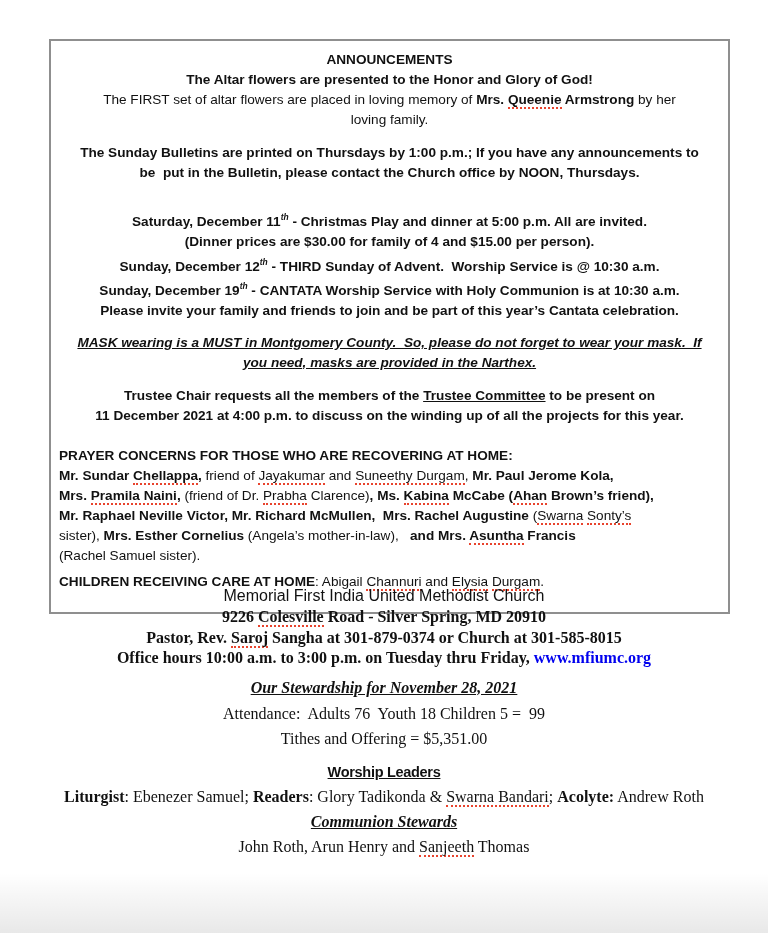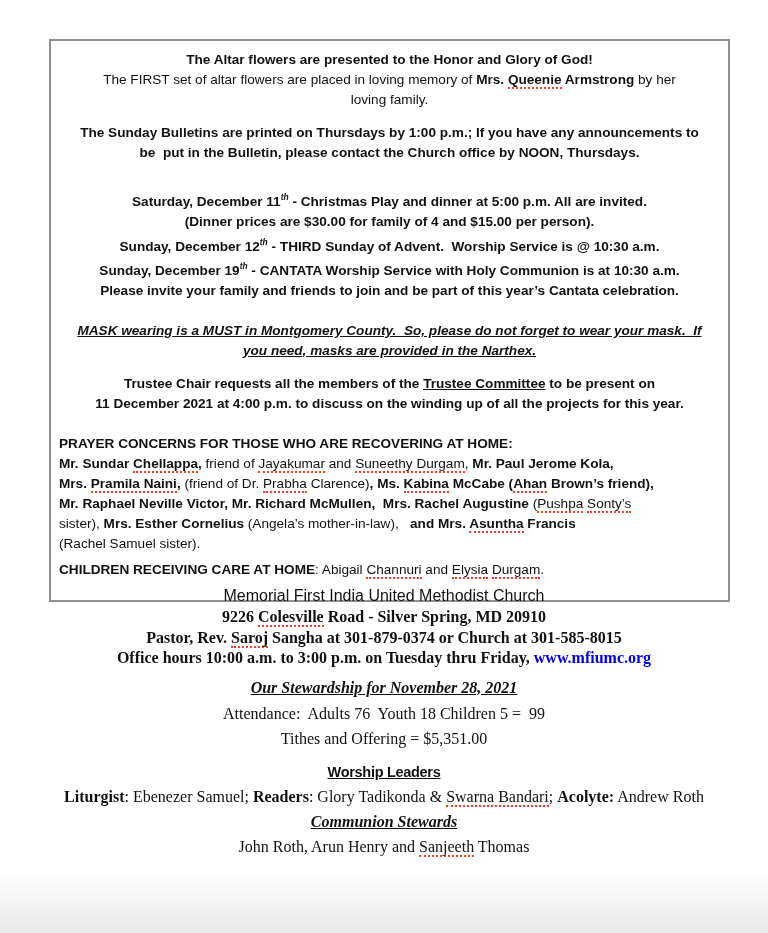--- a/index.html
+++ b/index.html
@@ -58,38 +58,39 @@
     left:0;bottom:0;
     width:768px;height:60px;
     background:linear-gradient(180deg, rgba(0,0,0,0) 0%, rgba(0,0,0,0.09) 100%);
     pointer-events:none;
   }
 </style>
 </head>
 <body>
 
 <div class="box" id="announcements-box">
+    <div class="ln"><span class="b">ANNOUNCEMENTS</span></div>
     <div class="ln"><span class="b">The Altar flowers are presented to the Honor and Glory of God!</span></div>
     <div class="ln"><span>The FIRST set of altar flowers are placed in loving memory of </span><span class="b">Mrs. </span><span class="b sp">Queenie</span><span class="b"> Armstrong</span><span> by her</span></div>
     <div class="ln"><span>loving family.</span></div>
     <div class="ln" style="margin-top: 13px;"><span class="b">The Sunday Bulletins are printed on Thursdays by 1:00 p.m.; If you have any announcements to</span></div>
     <div class="ln"><span class="b">be  put in the Bulletin, please contact the Church office by NOON, Thursdays.</span></div>
     <div class="ln" style="margin-top: 24px;"><span class="b">Saturday, December 11</span><span class="b sup">th</span><span class="b"> - Christmas Play and dinner at 5:00 p.m. All are invited.</span></div>
     <div class="ln"><span class="b">(Dinner prices are $30.00 for family of 4 and $15.00 per person).</span></div>
     <div class="ln"><span class="b">Sunday, December 12</span><span class="b sup">th</span><span class="b"> - THIRD Sunday of Advent.  Worship Service is @ 10:30 a.m.</span></div>
     <div class="ln"><span class="b">Sunday, December 19</span><span class="b sup">th</span><span class="b"> - CANTATA Worship Service with Holy Communion is at 10:30 a.m.</span></div>
     <div class="ln"><span class="b">Please invite your family and friends to join and be part of this year’s Cantata celebration.</span></div>
-    <div class="ln" style="margin-top: 20px;"><span class="b i u">MASK wearing is a MUST in Montgomery County.  So, please do not forget to wear your mask.  If</span></div>
+    <div class="ln" style="margin-top: 12px;"><span class="b i u">MASK wearing is a MUST in Montgomery County.  So, please do not forget to wear your mask.  If</span></div>
     <div class="ln"><span class="b i u">you need, masks are provided in the Narthex.</span></div>
     <div class="ln" style="margin-top: 13px;"><span class="b">Trustee Chair requests all the members of the </span><span class="b u">Trustee Committee</span><span class="b"> to be present on</span></div>
     <div class="ln"><span class="b">11 December 2021 at 4:00 p.m. to discuss on the winding up of all the projects for this year.</span></div>
     <div class="ln left" style="margin-top: 20px;"><span class="b">PRAYER CONCERNS FOR THOSE WHO ARE RECOVERING AT HOME:</span></div>
     <div class="ln left"><span class="b">Mr. Sundar </span><span class="b sp">Chellappa</span><span class="b">, </span><span>friend of </span><span class="sp">Jayakumar</span><span> and </span><span class="sp">Suneethy Durgam</span><span>, </span><span class="b">Mr. Paul Jerome Kola,</span></div>
     <div class="ln left"><span class="b">Mrs. </span><span class="b sp">Pramila Naini</span><span class="b">, </span><span>(friend of Dr. </span><span class="sp">Prabha</span><span> Clarence)</span><span class="b">, Ms. </span><span class="b sp">Kabina</span><span class="b"> McCabe (</span><span class="b sp">Ahan</span><span class="b"> Brown’s friend),</span></div>
-    <div class="ln left"><span class="b">Mr. Raphael Neville Victor, Mr. Richard McMullen,  Mrs. Rachel Augustine </span><span>(</span><span class="sp">Pushpa</span><span> </span><span class="sp">Sonty’s</span></div>
+    <div class="ln left"><span class="b">Mr. Raphael Neville Victor, Mr. Richard McMullen,  Mrs. Rachel Augustine </span><span>(</span><span class="sp">Swarna</span><span> </span><span class="sp">Sonty’s</span></div>
     <div class="ln left"><span>sister), </span><span class="b">Mrs. Esther Cornelius </span><span>(Angela’s mother-in-law),   </span><span class="b">and Mrs. </span><span class="b sp">Asuntha</span><span class="b"> Francis</span></div>
     <div class="ln left"><span>(Rachel Samuel sister).</span></div>
     <div class="ln left" style="margin-top: 6px;"><span class="b">CHILDREN RECEIVING CARE AT HOME</span><span>: Abigail </span><span class="sp">Channuri</span><span> and </span><span class="sp">Elysia</span><span> </span><span class="sp">Durgam</span><span>.</span></div>
   </div>
 
 <div class="footer" id="footer">
     <div class="ln sansline"><span>Memorial First India United Methodist Church</span></div>
     <div class="ln serifline"><span class="b">9226 </span><span class="b sp">Colesville</span><span class="b"> Road - Silver Spring, MD 20910</span></div>
     <div class="ln serifline"><span class="b">Pastor, Rev. </span><span class="b sp">Saroj</span><span class="b"> Sangha at 301-879-0374 or Church at 301-585-8015</span></div>
     <div class="ln serifline"><span class="b">Office hours 10:00 a.m. to 3:00 p.m. on Tuesday thru Friday, </span><span class="b link">www.mfiumc.org</span></div>

